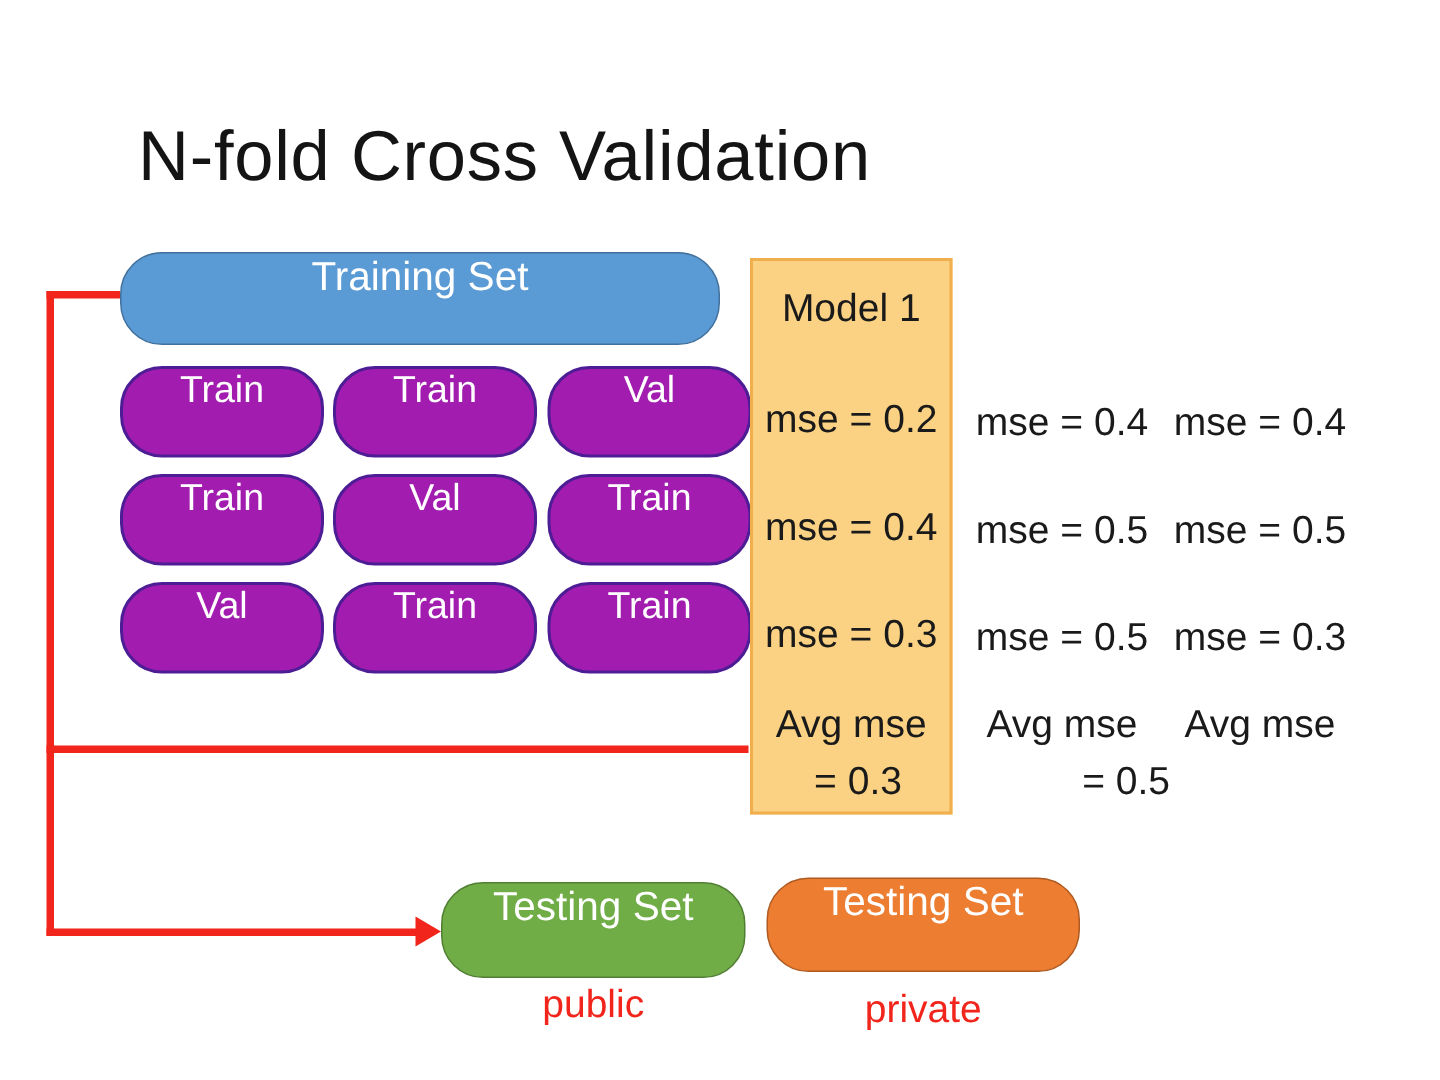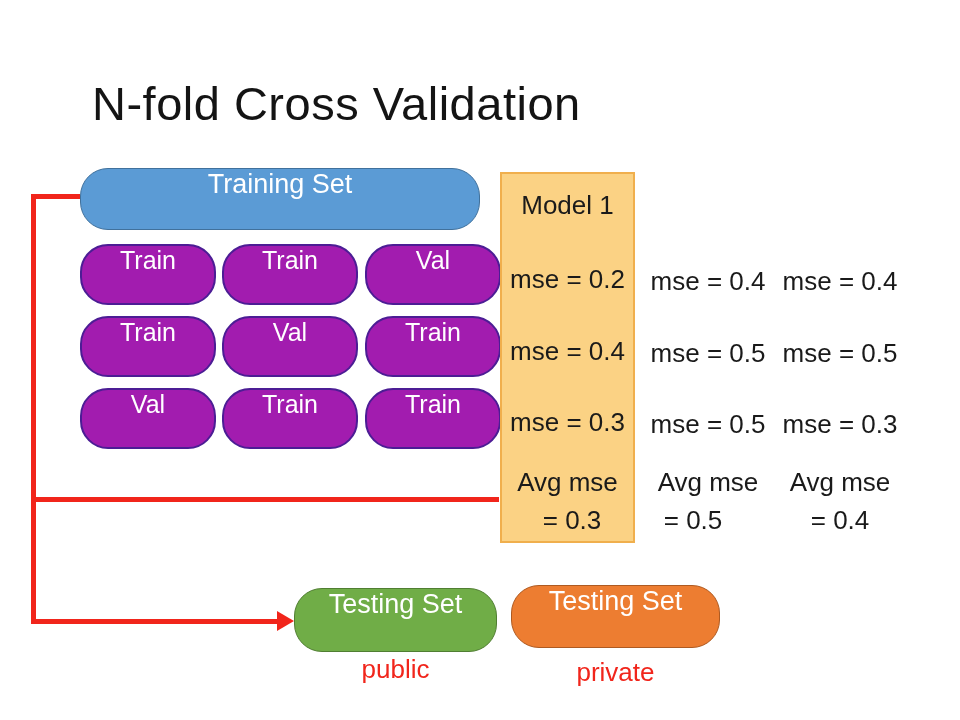--- a/index.html
+++ b/index.html
@@ -145,27 +145,26 @@
   <div class="mtext" style="left:500px; top:264px; width:135px;">mse = 0.2</div>
   <div class="mtext" style="left:500px; top:336px; width:135px;">mse = 0.4</div>
   <div class="mtext" style="left:500px; top:407px; width:135px;">mse = 0.3</div>
   <div class="mtext" style="left:500px; top:467px; width:135px;">Avg mse</div>
   <div class="mtext" style="left:500px; top:505px; width:144px;">= 0.3</div>
 
   <div class="mtext" style="left:640px; top:266px; width:136px;">mse = 0.4</div>
   <div class="mtext" style="left:640px; top:338px; width:136px;">mse = 0.5</div>
   <div class="mtext" style="left:640px; top:409px; width:136px;">mse = 0.5</div>
   <div class="mtext" style="left:640px; top:467px; width:136px;">Avg mse</div>
-  <div class="mtext" style="left:625px; top:505px; width:136px;">= 0.5</div>
+  <div class="mtext" style="left:644px; top:505px; width:136px;text-align:right;">= 0.5</div>
 
   <div class="mtext" style="left:772px; top:266px; width:136px;">mse = 0.4</div>
   <div class="mtext" style="left:772px; top:338px; width:136px;">mse = 0.5</div>
   <div class="mtext" style="left:772px; top:409px; width:136px;">mse = 0.3</div>
   <div class="mtext" style="left:772px; top:467px; width:136px;">Avg mse</div>
-  <div class="mtext" style="left:772px; top:505px; width:136px;">= 0.4</div>
 
   <div class="box test-public">
     <span>Testing Set</span>
   </div>
   <div class="box test-private">
     <span>Testing Set</span>
   </div>
   <div class="sublabel" style="left:294px; top:654px; width:203px;">public</div>
   <div class="sublabel" style="left:511px; top:657px; width:209px;">private</div>
 

